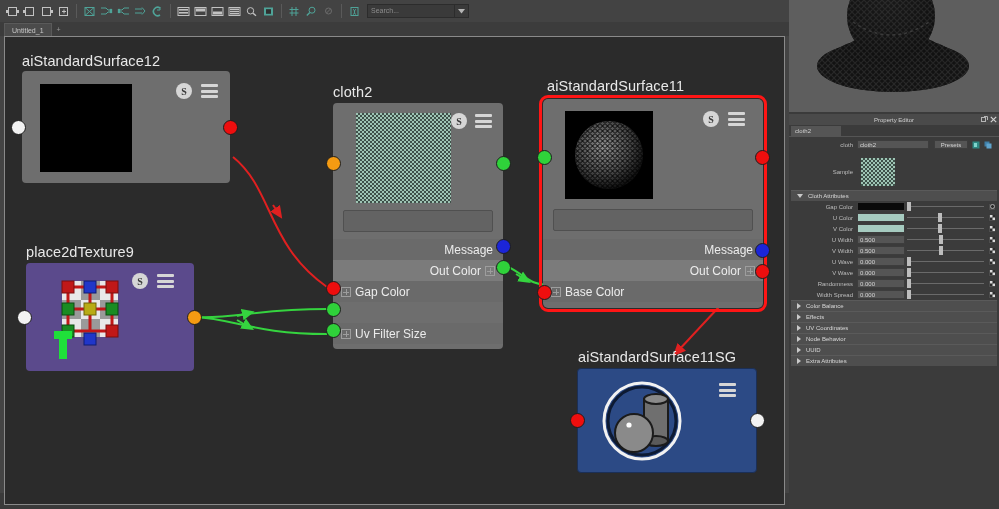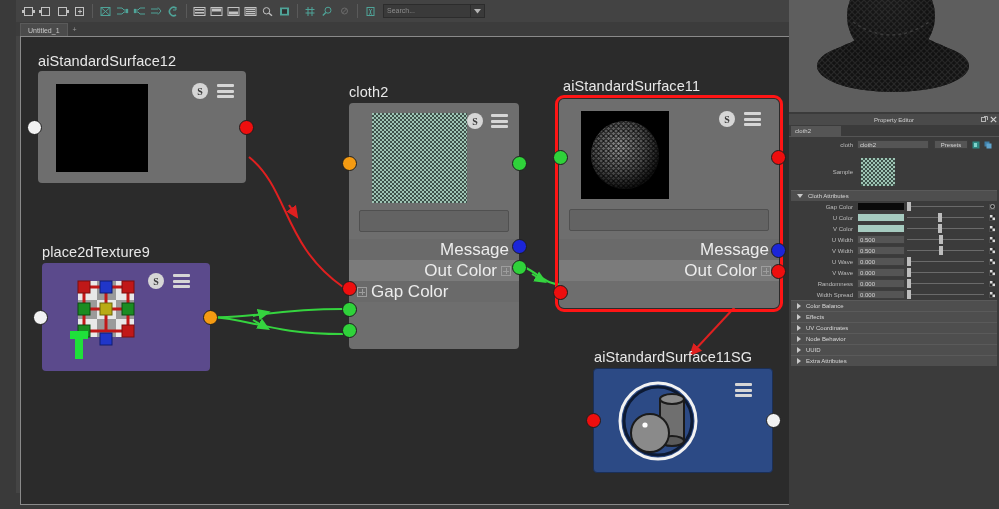--- a/index.html
+++ b/index.html
@@ -5,21 +5,21 @@
   * { box-sizing: border-box; margin:0; padding:0; }
   html,body { width:999px; height:509px; overflow:hidden; }
   body {
     background:#3a3a3a;
     font-family:"Liberation Sans", sans-serif;
     color:#c8c8c8;
     position:relative;
   }
   
   #node-editor {
-    position:absolute; left:16px; top:0; width:789px; height:493px;
+    position:absolute; left:0; top:0; width:789px; height:493px;
     background:#444;
   }
   #toolbar {
     position:absolute; left:0; top:0; width:789px; height:22px;
     background:#434343;
     display:flex; align-items:center; padding-left:4px; gap:0px;
   }
   .tb-btn {
     width:15px; height:15px; margin:0 1px;
     display:flex; align-items:center; justify-content:center;
@@ -83,21 +83,21 @@
   .burger i { display:block; height:3px; background:#d6d6d6; border-radius:1px; }
   .port {
     position:absolute; width:15px; height:15px; border-radius:50%;
     border:1px solid #1e1e1e;
   }
   .p-red{background:#ee0e0e;} .p-green{background:#2fd23a;}
   .p-blue{background:#1b25d8;} .p-white{background:#f2f2f2;}
   .p-orange{background:#f59b12;}
   .attr-row {
     position:absolute; height:21px; display:flex; align-items:center;
-    font-size:17px; color:#ececec; white-space:nowrap;
+    font-size:12px; color:#ececec; white-space:nowrap;
   }
   .attr-row.light { background:#7b7b7b; }
   .attr-row.dark { background:#6a6a6a; }
   .attr-row.out { justify-content:flex-end; }
   .plusbox {
     display:inline-block; width:10px; height:10px; border:1px solid #9d9d9d;
     position:relative; margin:0 4px; flex:none;
   }
   .plusbox:before,.plusbox:after{
     content:""; position:absolute; background:#9d9d9d;
@@ -376,20 +376,24 @@
         <div class="attr-row out dark" style="left:0; top:136px; width:170px; padding-right:10px;">
           <span>Message</span>
         </div>
         <div class="attr-row out light" style="left:0; top:157px; width:170px; padding-right:4px;">
           <span>Out Color</span>
           <span class="plusbox"></span>
         </div>
         <div class="attr-row dark" style="left:0; top:178px; width:170px; padding-left:4px;">
           <span class="plusbox"></span>
           <span>Gap Color</span>
+        </div>
+        <div class="attr-row dark" style="left:0; top:220px; width:170px; padding-left:4px;">
+          <span class="plusbox"></span>
+          <span>Uv Filter Size</span>
         </div>
       </div>
       <div class="port p-orange" style="left:321px; top:119px;"></div>
       <div class="port p-green" style="left:491px; top:119px;"></div>
       <div class="port p-blue" style="left:491px; top:202px;"></div>
       <div class="port p-green" style="left:491px; top:223px;"></div>
       <div class="port p-red" style="left:321px; top:244px;"></div>
       <div class="port p-green" style="left:321px; top:265px;"></div>
       <div class="port p-green" style="left:321px; top:286px;"></div>
     </div>
@@ -422,20 +426,24 @@
           </div>
 
         <div class="node-swatchbar" style="left:10px; top:110px; width:200px; height:22px;"></div>
 
         <div class="attr-row out dark" style="left:0; top:140px; width:220px; padding-right:10px;">
           <span>Message</span>
         </div>
         <div class="attr-row out light" style="left:0; top:161px; width:220px; padding-right:4px;">
           <span>Out Color</span>
           <span class="plusbox"></span>
+        </div>
+        <div class="attr-row dark" style="left:0; top:182px; width:220px; padding-left:4px;">
+          <span class="plusbox"></span>
+          <span>Base Color</span>
         </div>
       </div>
       <div class="port p-green" style="left:532px; top:113px;"></div>
       <div class="port p-red" style="left:750px; top:113px;"></div>
       <div class="port p-blue" style="left:750px; top:206px;"></div>
       <div class="port p-red" style="left:750px; top:227px;"></div>
       <div class="port p-red" style="left:532px; top:248px;"></div>
     </div>
 
     <div class="node">

